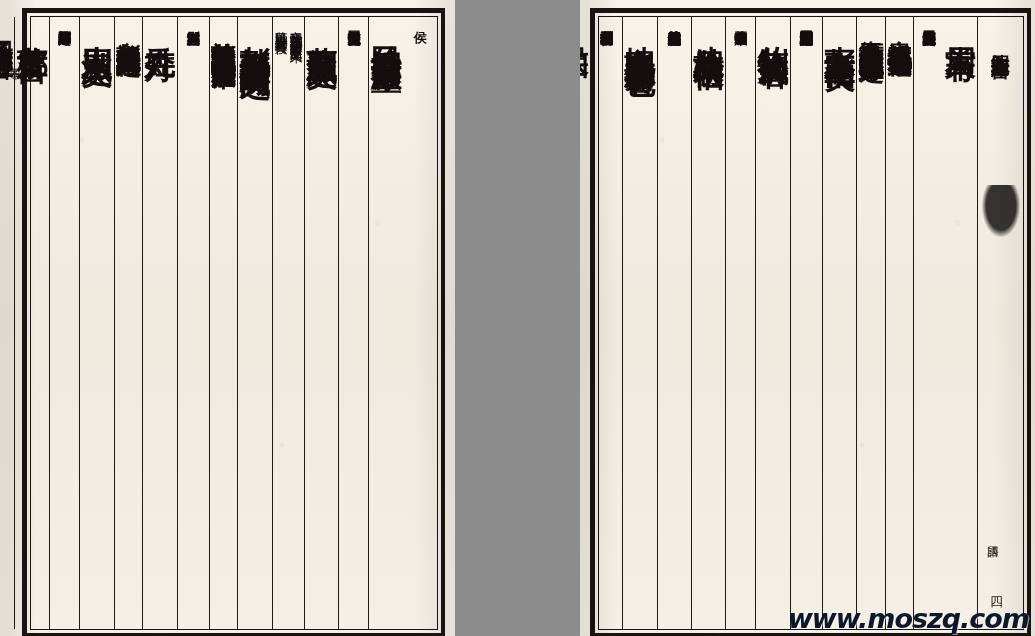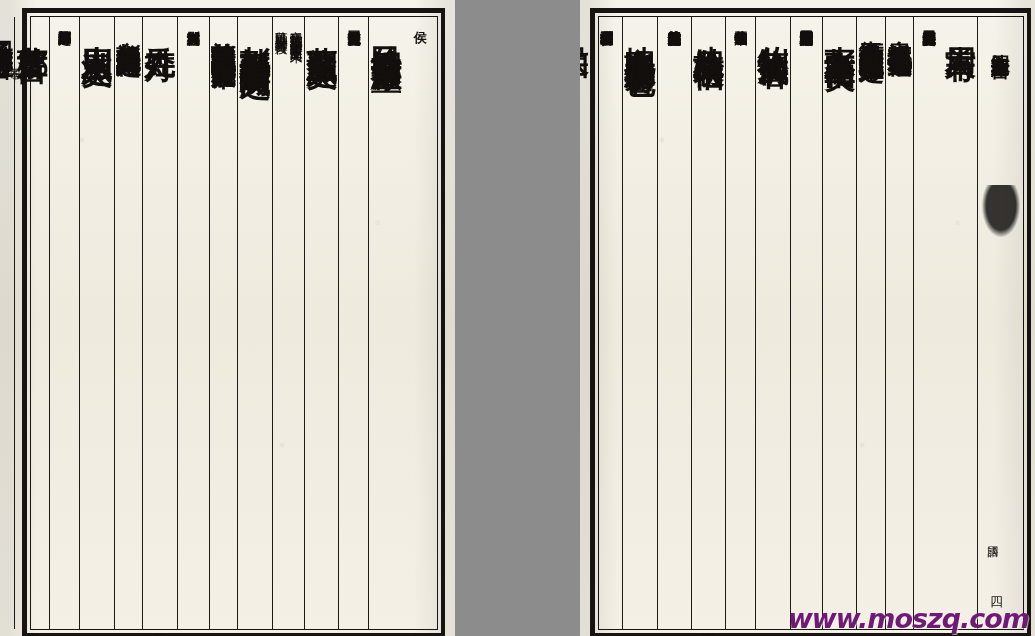--- a/index.html
+++ b/index.html
@@ -172,21 +172,21 @@
 
   
   .watermark {
     position: absolute;
     right: 6px;
     bottom: 2px;
     font-family: "DejaVu Sans", sans-serif;
     font-size: 27px;
     font-weight: 800;
     font-style: italic;
-    color: #701a75;
+    color: #0f172a;
     text-shadow: 1px 1px 0 rgba(255,255,255,0.55);
     letter-spacing: -1px;
     z-index: 50;
   }
 
   
   .bleed {
     position: absolute;
     inset: 0;
     pointer-events: none;

